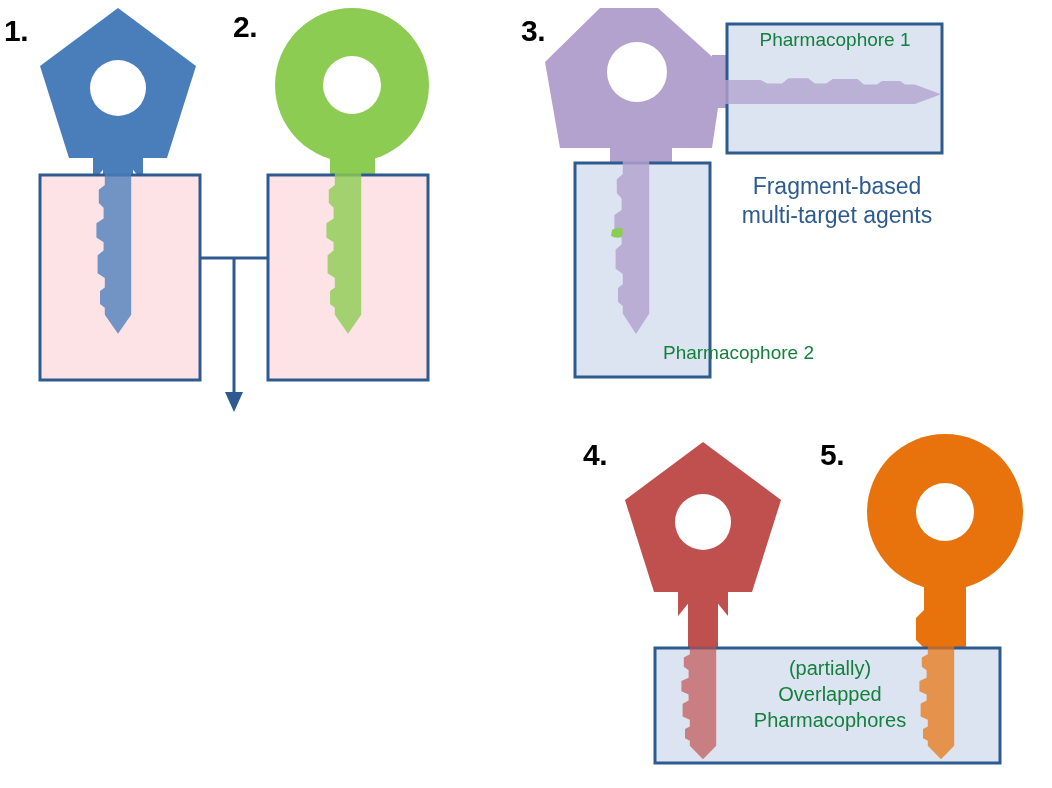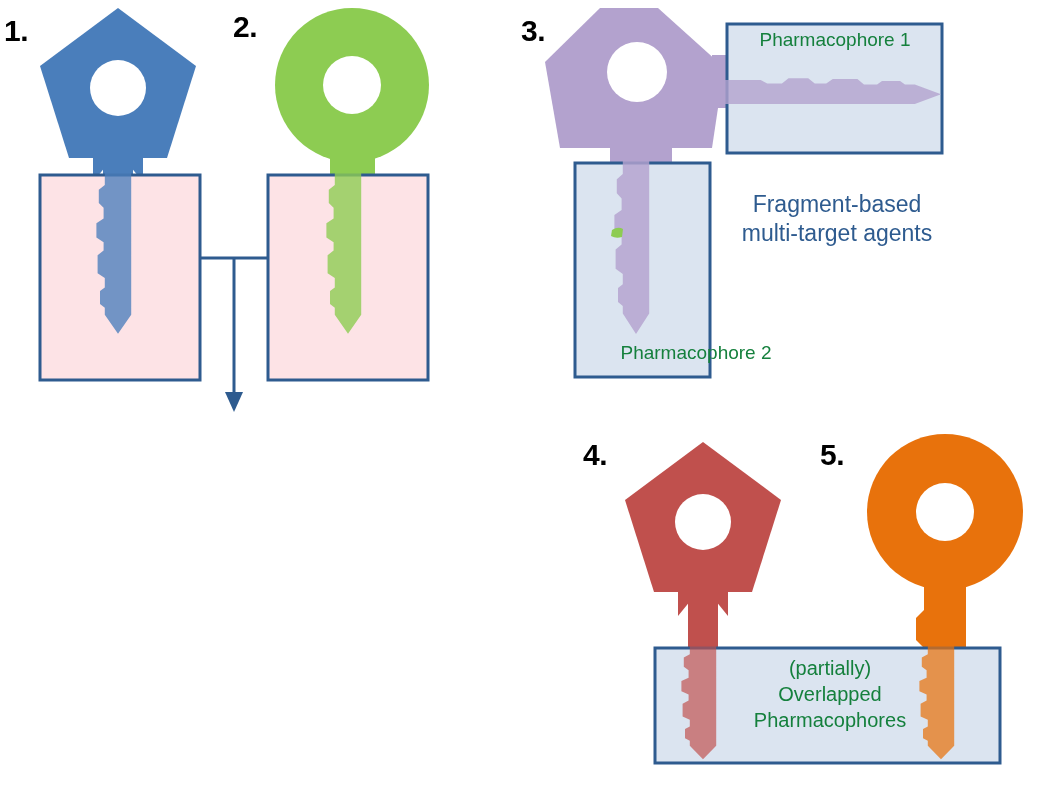--- a/index.html
+++ b/index.html
@@ -171,24 +171,24 @@
     </g>
   </svg>
 
   <div class="num-label" style="left:4px; top:16px;">1.</div>
   <div class="num-label" style="left:233px; top:12px;">2.</div>
   <div class="num-label" style="left:521px; top:16px;">3.</div>
   <div class="num-label" style="left:583px; top:440px;">4.</div>
   <div class="num-label" style="left:820px; top:440px;">5.</div>
 
 
-  <div class="caption caption-frag" style="left:712px; top:190px; width:250px;">Fragment-based
+  <div class="caption caption-frag" style="left:712px; top:172px; width:250px;">Fragment-based
 multi-target agents</div>
 
   <div class="box-label" style="left:737px; top:28px; width:196px;">Pharmacophore  1</div>
 
-  <div class="box-label" style="left:578px; top:341px; width:236px; text-align:center;">Pharmacophore  2</div>
+  <div class="box-label" style="left:578px; top:341px; width:236px; text-align:right;">Pharmacophore  2</div>
 
   <div class="box-label" style="left:720px; top:655px; width:220px; font-size:20px;">(partially)
 Overlapped
 Pharmacophores</div>
 
 </div>
 
 </body></html>

